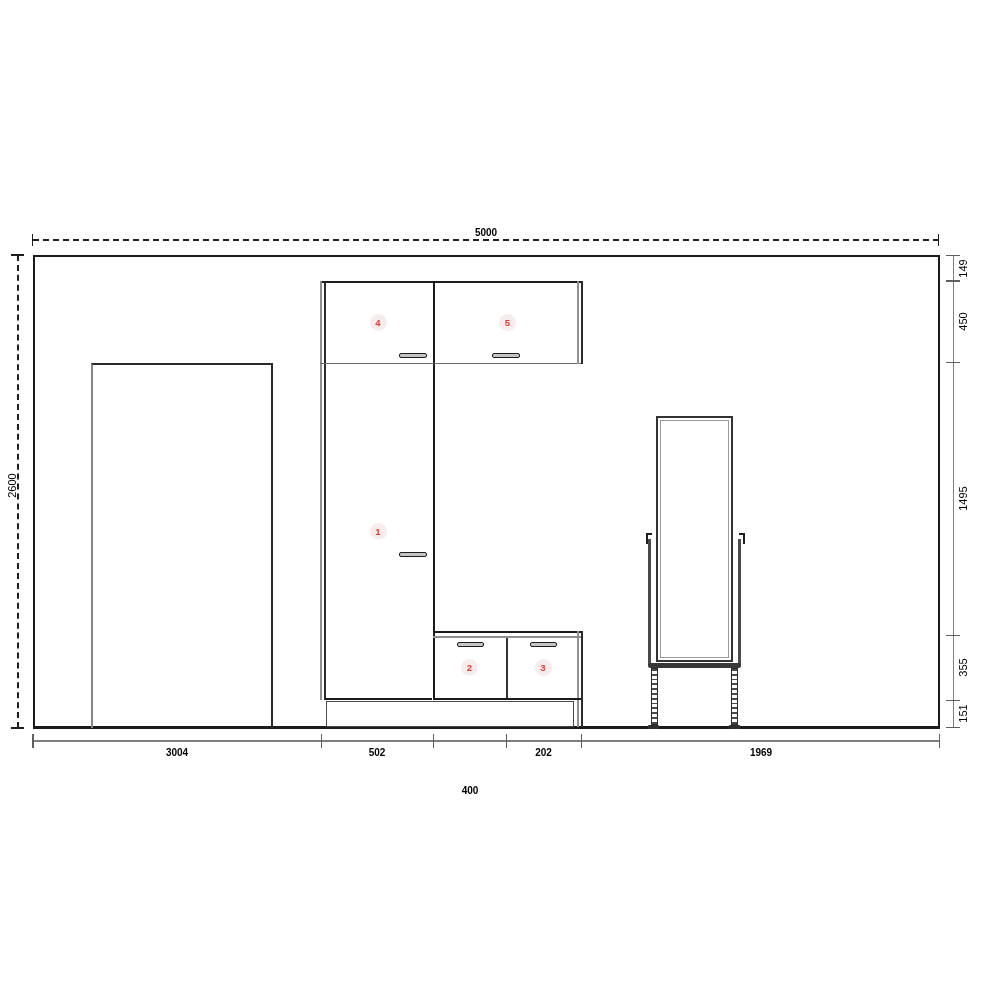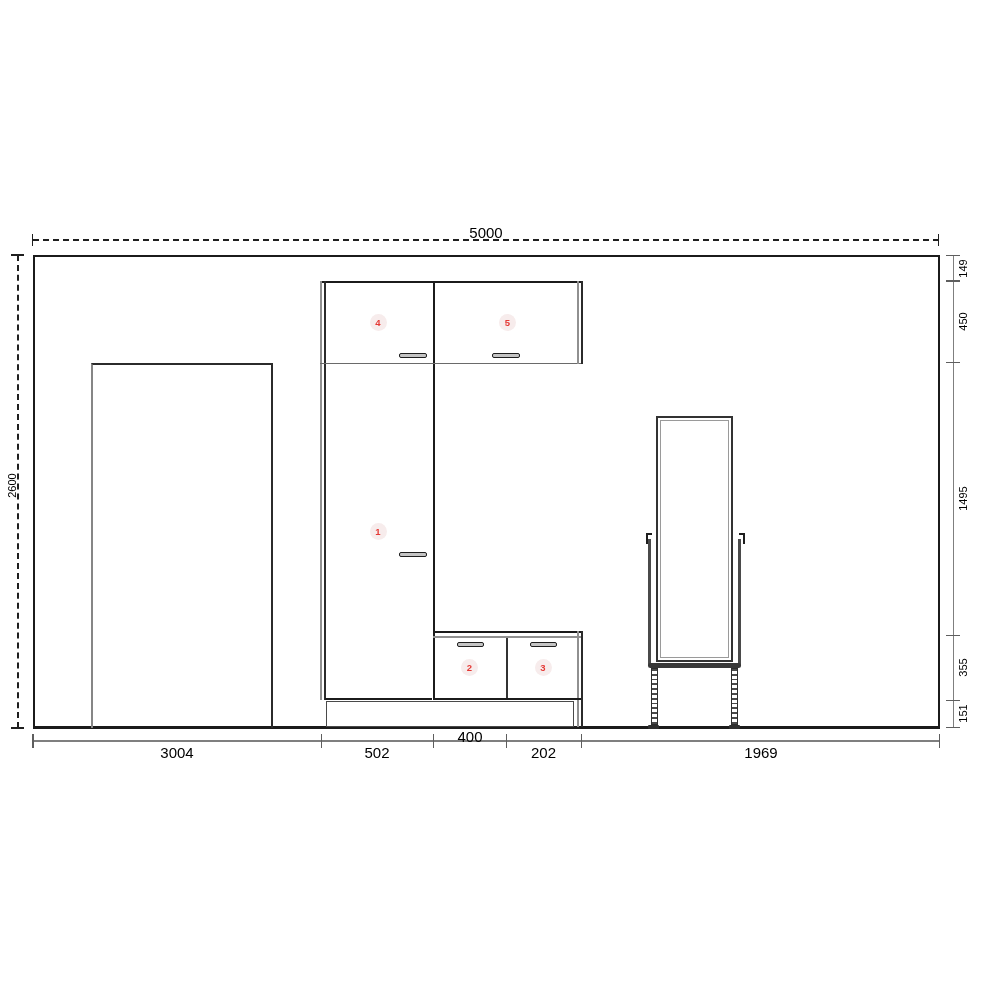--- a/index.html
+++ b/index.html
@@ -9,21 +9,21 @@
   }
   .ln{position:absolute;}
   .dash-h{position:absolute;border-top:2px dashed #1f1f1f;height:0;}
   .dash-v{position:absolute;border-left:2px dashed #1f1f1f;width:0;}
   .dimline-v{position:absolute;width:1.8px;background:#7f7f7f;}
   .dimline-h{position:absolute;height:1.8px;background:#7f7f7f;}
   .tkv{position:absolute;width:1.8px;height:14.5px;background:#5e5e5e;}
   .tkh{position:absolute;width:14px;height:1.8px;background:#5e5e5e;}
   .tkv.end{background:#1f1f1f;height:12px;}
   .tkh.end{background:#1f1f1f;width:13px;}
-  .hlabel{position:absolute;width:60px;height:13px;line-height:13px;text-align:center;font-size:15px;}
+  .hlabel{position:absolute;width:60px;height:13px;line-height:13px;text-align:center;font-size:10px;font-weight:bold;}
   .vlabel{position:absolute;width:60px;height:13px;line-height:13px;text-align:center;font-size:11px;transform:rotate(-90deg);}
   .handle{position:absolute;height:5px;width:28px;box-sizing:border-box;
     border:1.6px solid #1e1e1e;background:#c4c4c4;border-radius:2px;}
   .badge{position:absolute;width:17px;height:17px;border-radius:50%;background:#f7ecec;
     color:#e53935;font-size:9.5px;font-weight:bold;line-height:17px;text-align:center;}
   .leg{position:absolute;width:7px;height:57px;box-sizing:border-box;border:1.2px solid #2e2e2e;
     background:repeating-linear-gradient(180deg,#4a4a4a 0 1.8px,#ffffff 1.8px 4.8px);}
   .hook{position:absolute;width:6px;height:11px;box-sizing:border-box;}
 </style>
 </head>
@@ -59,21 +59,21 @@
 
   <div class="dimline-h" style="left:33px;top:740px;width:907px;"></div>
   <div class="tkv" style="left:32px;top:733.5px;"></div>
   <div class="tkv" style="left:320.5px;top:733.5px;"></div>
   <div class="tkv" style="left:432.5px;top:733.5px;"></div>
   <div class="tkv" style="left:505.5px;top:733.5px;"></div>
   <div class="tkv" style="left:580.5px;top:733.5px;"></div>
   <div class="tkv" style="left:938.5px;top:733.5px;"></div>
   <div class="hlabel" style="left:147px;top:746px;">3004</div>
   <div class="hlabel" style="left:347px;top:746px;">502</div>
-  <div class="hlabel" style="left:440px;top:730px;">400</div>
+  <div class="hlabel" style="left:440px;top:784px;">400</div>
   <div class="hlabel" style="left:513.5px;top:746px;">202</div>
   <div class="hlabel" style="left:731px;top:746px;">1969</div>
 
   <div class="ln" style="left:91px;top:363px;width:182px;height:365px;box-sizing:border-box;
               border-top:2.2px solid #2b2b2b;border-left:2px solid #868686;border-right:2.2px solid #2b2b2b;"></div>
 
   <div class="ln" style="left:320px;top:281px;width:263px;height:2.4px;background:#1b1b1b;"></div>
   <div class="ln" style="left:320px;top:281px;width:1.6px;height:419px;background:#909090;"></div>
   <div class="ln" style="left:324px;top:281px;width:2px;height:419px;background:#2b2b2b;"></div>
   <div class="ln" style="left:432.5px;top:281px;width:2.4px;height:419px;background:#1b1b1b;"></div>

